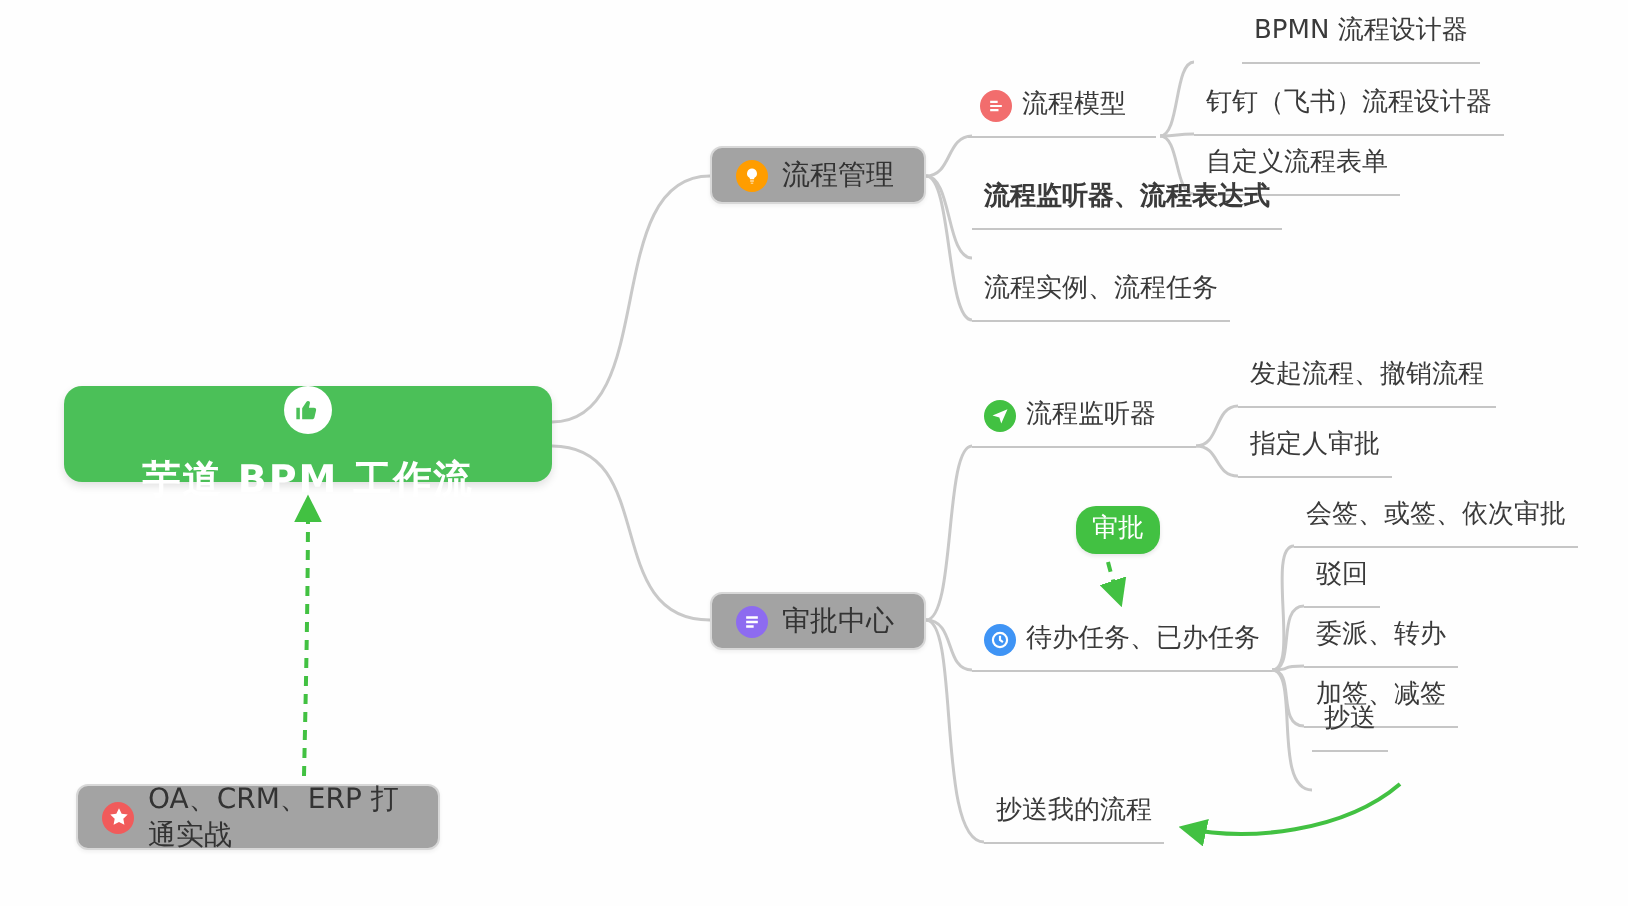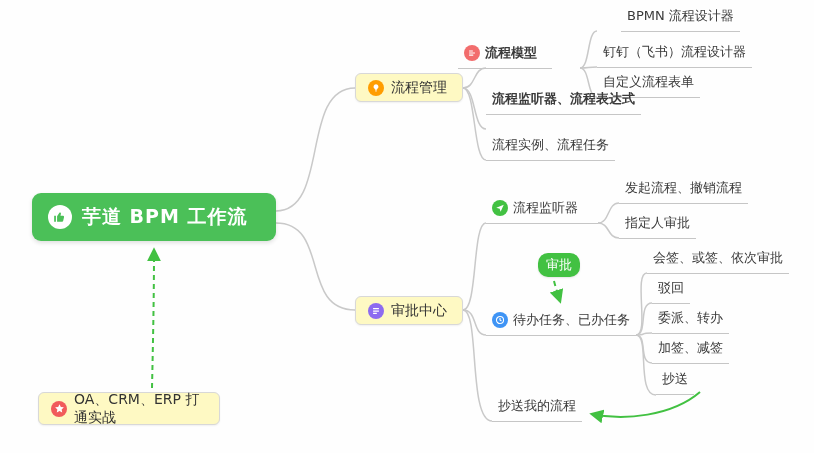--- a/index.html
+++ b/index.html
@@ -8,25 +8,26 @@
     font-family:"DejaVu Sans","Liberation Sans",sans-serif;
   }
   #wires{position:absolute;left:0;top:0;width:814px;height:453px;}
   .node{position:absolute;box-sizing:border-box;}
   .root-box{
     left:32px;top:193px;width:244px;height:48px;
     background:#4bc058;border-radius:9px;color:#fff;
     display:flex;align-items:center;gap:10px;padding:0 16px;
     font-size:19px;font-weight:bold;letter-spacing:1px;
     box-shadow:0 2px 4px rgba(0,0,0,.12);
+    flex-direction:column;
   }
   .root-icon{width:24px;height:24px;border-radius:50%;background:#fff;
     display:flex;align-items:center;justify-content:center;flex:0 0 auto;}
   .box{
-    background:#fef9c3;border:1px solid #d8d8d8;border-radius:6px;
+    background:#a3a3a3;border:1px solid #d8d8d8;border-radius:6px;
     display:flex;align-items:center;gap:7px;padding:0 12px;height:29px;
     font-size:14px;color:#333;box-shadow:0 1px 2px rgba(0,0,0,.06);
   }
   .leaf{
     display:inline-flex;align-items:center;gap:5px;
     padding:2px 6px 6px 6px;border-bottom:1px solid #c6c6c6;
     font-size:13px;color:#3a3a3a;line-height:18px;white-space:nowrap;
   }
   .dot{width:16px;height:16px;border-radius:50%;display:flex;align-items:center;
     justify-content:center;flex:0 0 auto;}
@@ -92,21 +93,21 @@
 
   <div class="node box" style="left:355px;top:73px;width:108px;">
     <span class="dot orange">
       <svg viewBox="0 0 24 24" width="10" height="10">
           <path fill="#fff" d="M12 3a6 6 0 0 0-3.4 10.9c.5.4.9 1 .9 1.6v.5h5v-.5c0-.6.4-1.2.9-1.6A6 6 0 0 0 12 3zM9.8 17.5h4.4v1.2H9.8zM10.5 20h3v1h-3z"></path>
         </svg>
     </span>
     <span>流程管理</span>
   </div>
 
-  <div class="node leaf" style="left:458px;top:42px;width:94px;font-weight:bold;">
+  <div class="node leaf" style="left:484px;top:42px;width:94px;">
     <span class="dot pink">
       <svg viewBox="0 0 24 24" width="10" height="10">
           <path fill="none" stroke="#fff" stroke-width="2.6" d="M5 7h9M5 12h14M5 17h10"></path>
         </svg>
     </span>
     <span>流程模型</span>
   </div>
 
   <div class="node leaf" style="left:621px;top:5px;">
     <span>BPMN 流程设计器</span>
@@ -166,21 +167,21 @@
   </div>
   <div class="node leaf" style="left:652px;top:277px;">
     <span>驳回</span>
   </div>
   <div class="node leaf" style="left:652px;top:307px;">
     <span>委派、转办</span>
   </div>
   <div class="node leaf" style="left:652px;top:337px;">
     <span>加签、减签</span>
   </div>
-  <div class="node leaf" style="left:656px;top:368px;">
+  <div class="node leaf" style="left:656px;top:349px;">
     <span>抄送</span>
   </div>
   <div class="node leaf" style="left:492px;top:395px;">
     <span>抄送我的流程</span>
   </div>
 
   <div class="node box" style="left:38px;top:392px;width:182px;height:33px;">
     <span class="dot red">
       <svg viewBox="0 0 24 24" width="11" height="11">
           <path fill="#fff" d="M12 2.5l2.9 6 6.6.9-4.8 4.6 1.2 6.5L12 17.4 6.1 20.5l1.2-6.5L2.5 9.4l6.6-.9z"></path>

